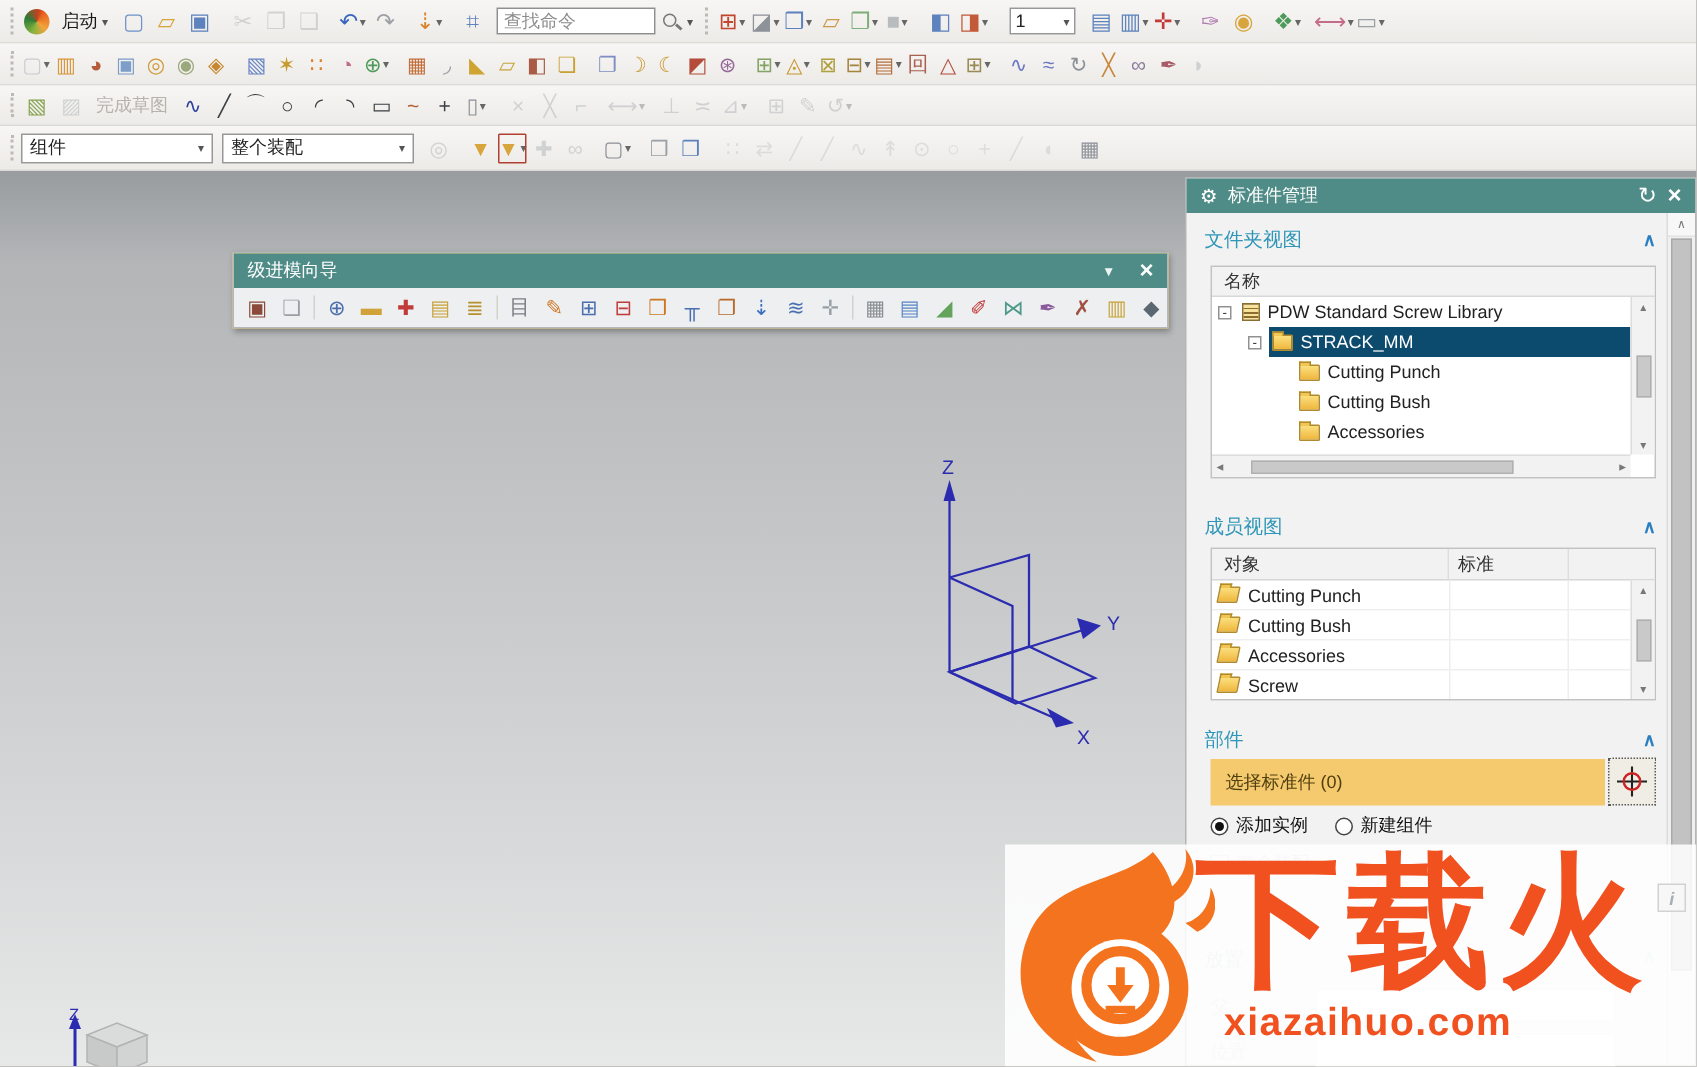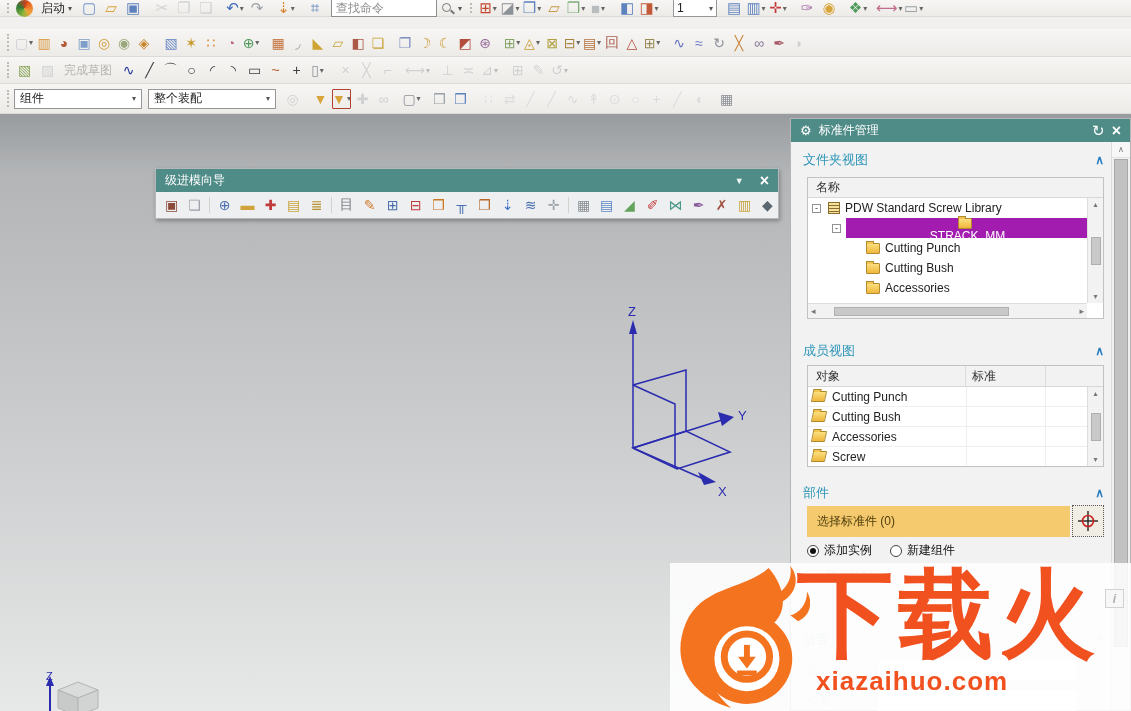--- a/index.html
+++ b/index.html
@@ -4,21 +4,21 @@
 <style>
 * { margin:0; padding:0; box-sizing:border-box; }
 body { font-family:"Liberation Sans",sans-serif; background:#666; }
 .screen { position:relative; width:1131px; height:711px; overflow:hidden;
   background:#f1f0ee; font-size:12px; color:#222; cursor:default; }
 
 
 .tbrow { position:absolute; left:0; right:0; display:flex; align-items:center;
   gap:2px; padding:0 4px; background:linear-gradient(#f7f6f4,#edebe8);
   border-bottom:1px solid #dcdad6; white-space:nowrap; }
-#tb1{ top:0; height:17px; } #tb2{ top:29px; height:28px; }
+#tb1{ top:0; height:29px; } #tb2{ top:29px; height:28px; }
 #tb3{ top:57px; height:27px; } #tb4{ top:84px; height:30px; }
 .grip{ width:0; height:62%; border-left:2px dotted #bdbab4; margin:0 3px; flex:none;}
 .tsep{ width:0; height:60%; border-left:1px solid #d5d2cd; margin:0 3px; flex:none;}
 .ticons{ display:flex; align-items:center; }
 .ic{ min-width:22px; height:22px; display:inline-flex; align-items:center;
   justify-content:center; font-size:15px; border-radius:2px; flex:none; }
 .ic b{ font-weight:normal; }
 [data-dis="true"]{ opacity:.38; }
 [data-dd="true"]::after{ content:"▾"; font-size:8px; color:#666; margin-left:1px; }
 [data-box="true"]{ outline:1px solid #b04030; outline-offset:-2px; }
@@ -81,21 +81,21 @@
   background:#fff; border:1px solid #c2c2c2; }
 .treehdr{ height:20px; line-height:19px; background:#f2f2f2; border-bottom:1px solid #d8d8d8;
   padding-left:8px; color:#333; }
 .treerows{ position:absolute; top:20px; left:0; right:16px; bottom:15px; overflow:hidden; }
 .trow{ height:20px; display:flex; align-items:center; padding-left:4px; }
 .trow[data-ind="1"]{ padding-left:24px; } .trow[data-ind="2"]{ padding-left:42px; }
 .texp{ width:9px; height:9px; border:1px solid #919191; background:#fff; font-size:9px;
   line-height:7px; text-align:center; color:#333; margin-right:5px; flex:none; }
 .texp:empty{ visibility:hidden; }
 .tsel{ display:flex; align-items:center; flex:1; height:100%; padding-left:2px; }
-.tsel[data-sel="true"]{ background:#a21caf;flex-direction:column; }
+.tsel[data-sel="true"]{ background:#0c4a6e; }
 .tsel[data-sel="true"] .tlabel{ color:#fff; }
 .ticon{ width:14px; height:11px; flex:none; margin-right:5px; position:relative; }
 [data-icon="folder"], [data-icon="folder-open"]{
   background:linear-gradient(#fbdf7e,#efb63c); border:1px solid #b08a2c; border-radius:1px; }
 [data-icon="folder"]::before, [data-icon="folder-open"]::before{ content:""; position:absolute;
   top:-3px; left:-1px; width:6px; height:2px; background:#f2c652; border:1px solid #b08a2c; border-bottom:none; }
 [data-icon="folder-open"]{ transform:skewX(-12deg); }
 [data-icon="library"]{ width:12px; height:12px; border:1px solid #8a6d2f;
   background:repeating-linear-gradient(180deg,#f6e298 0 2px,#8a6d2f 2px 3px); }
 .tlabel{ color:#222; }

